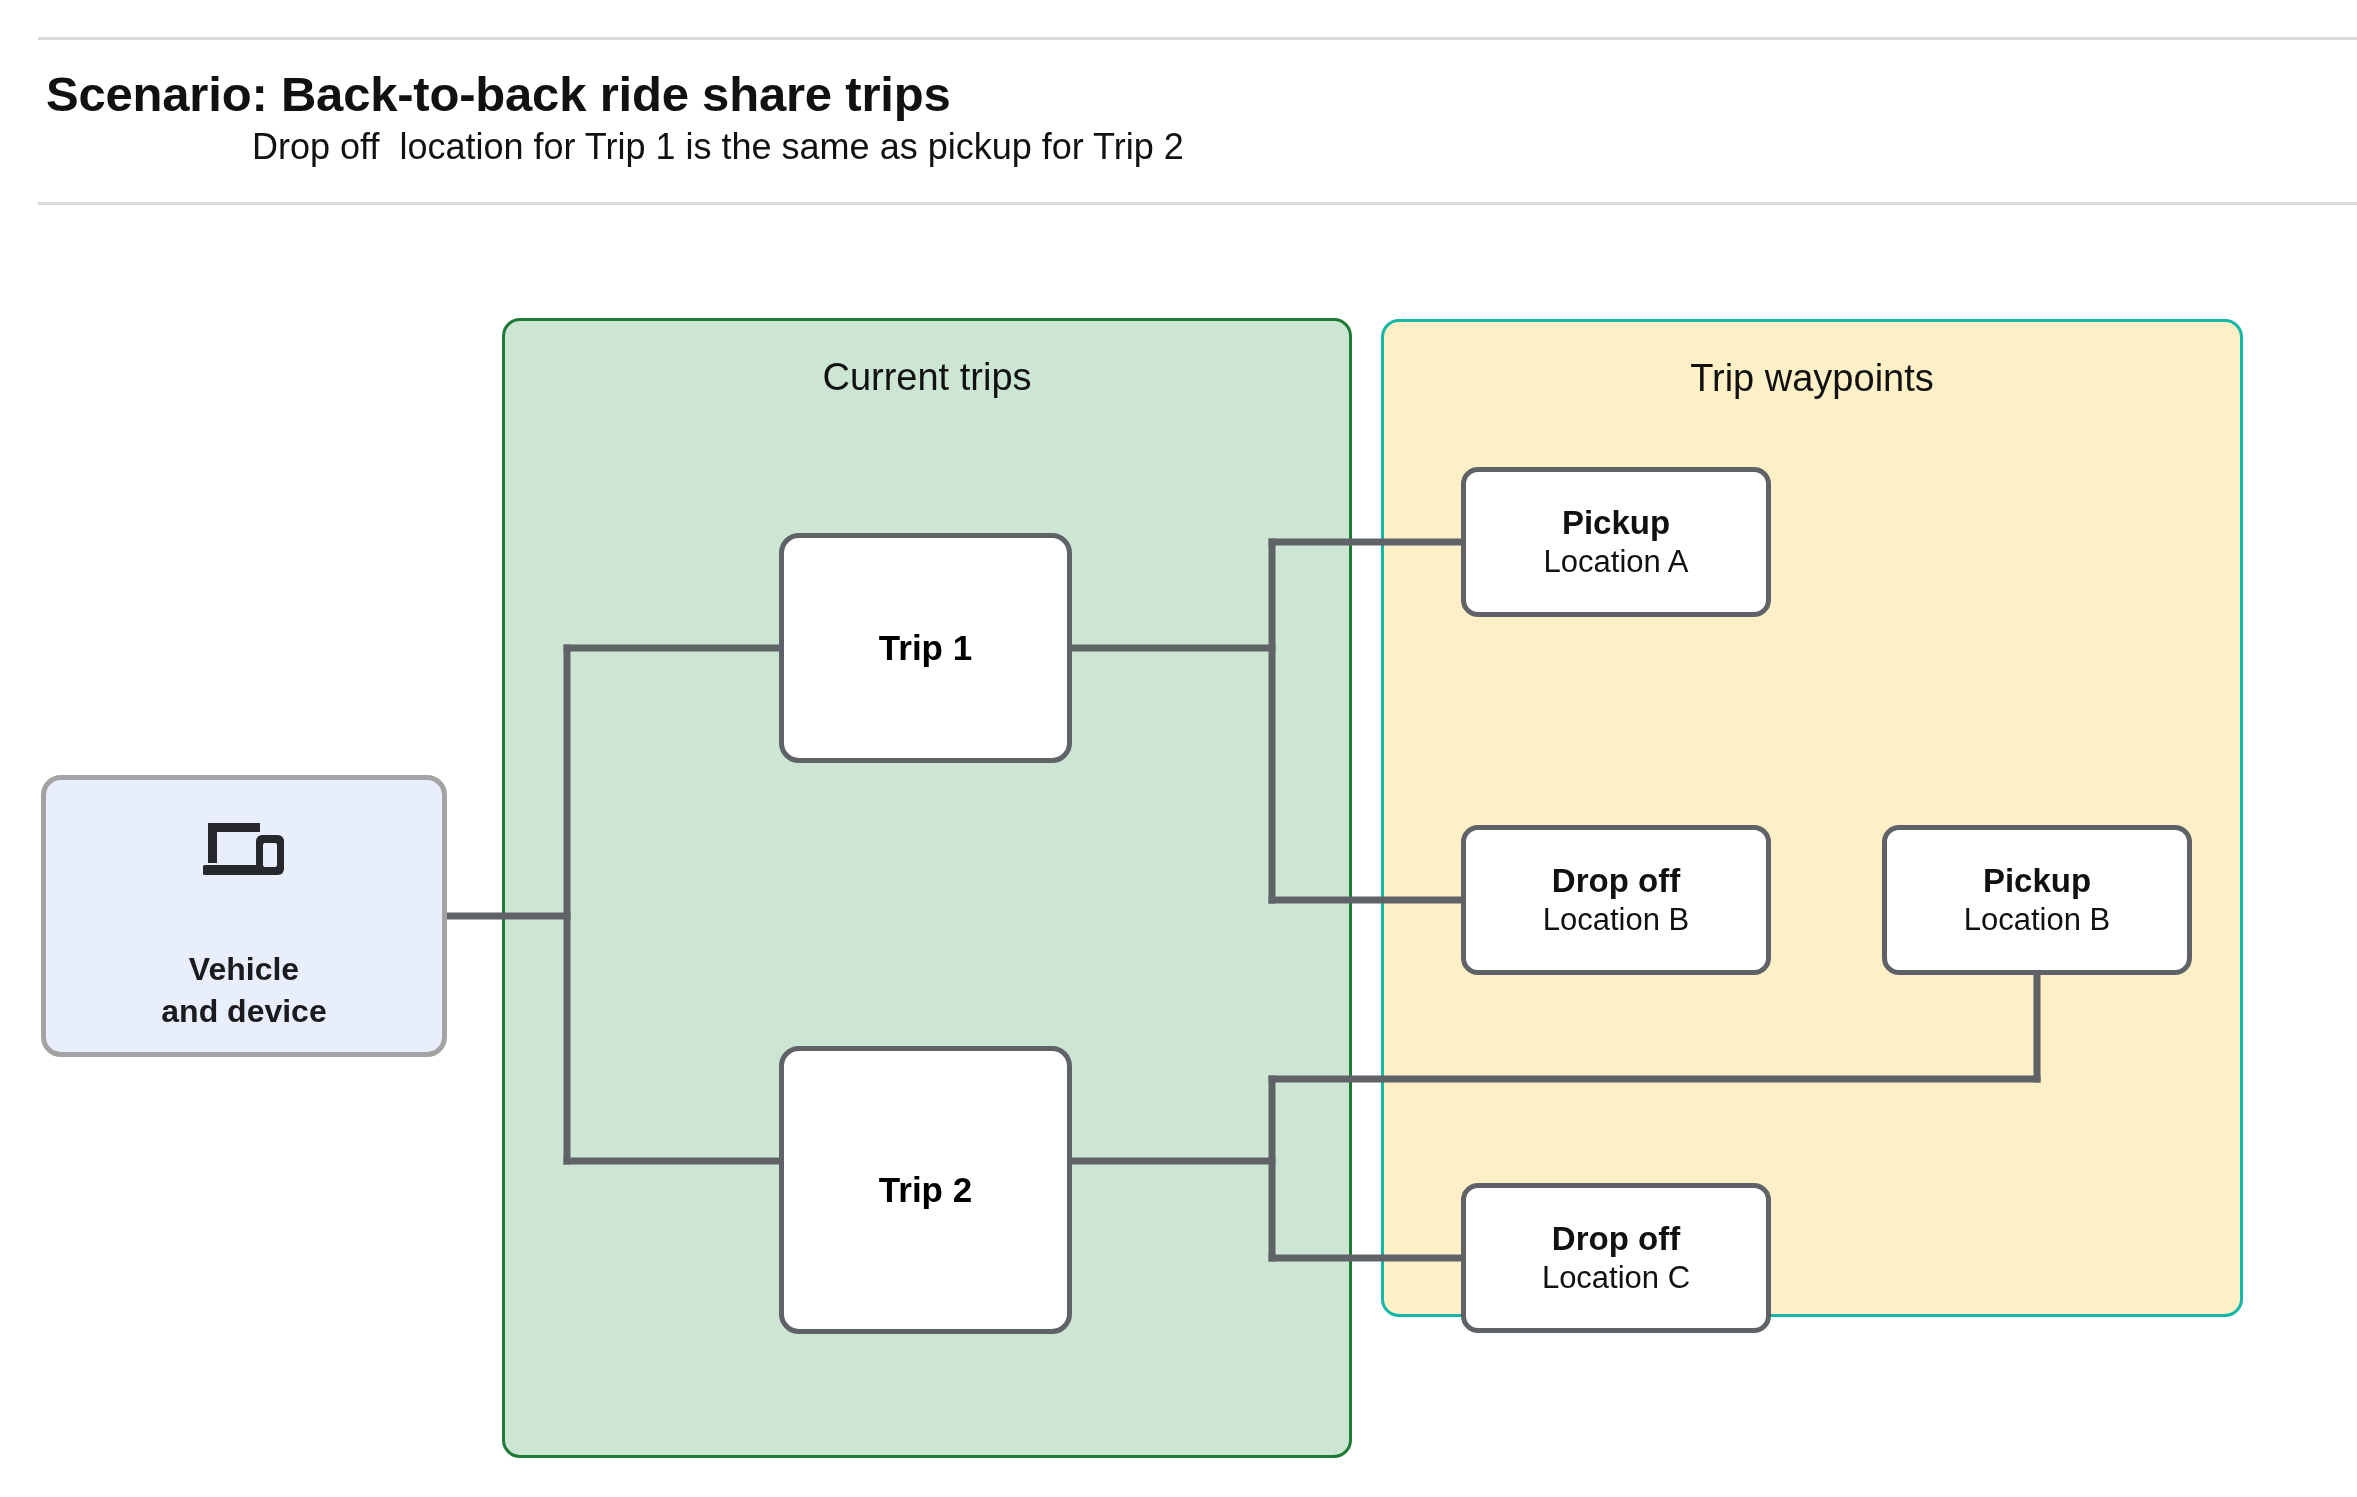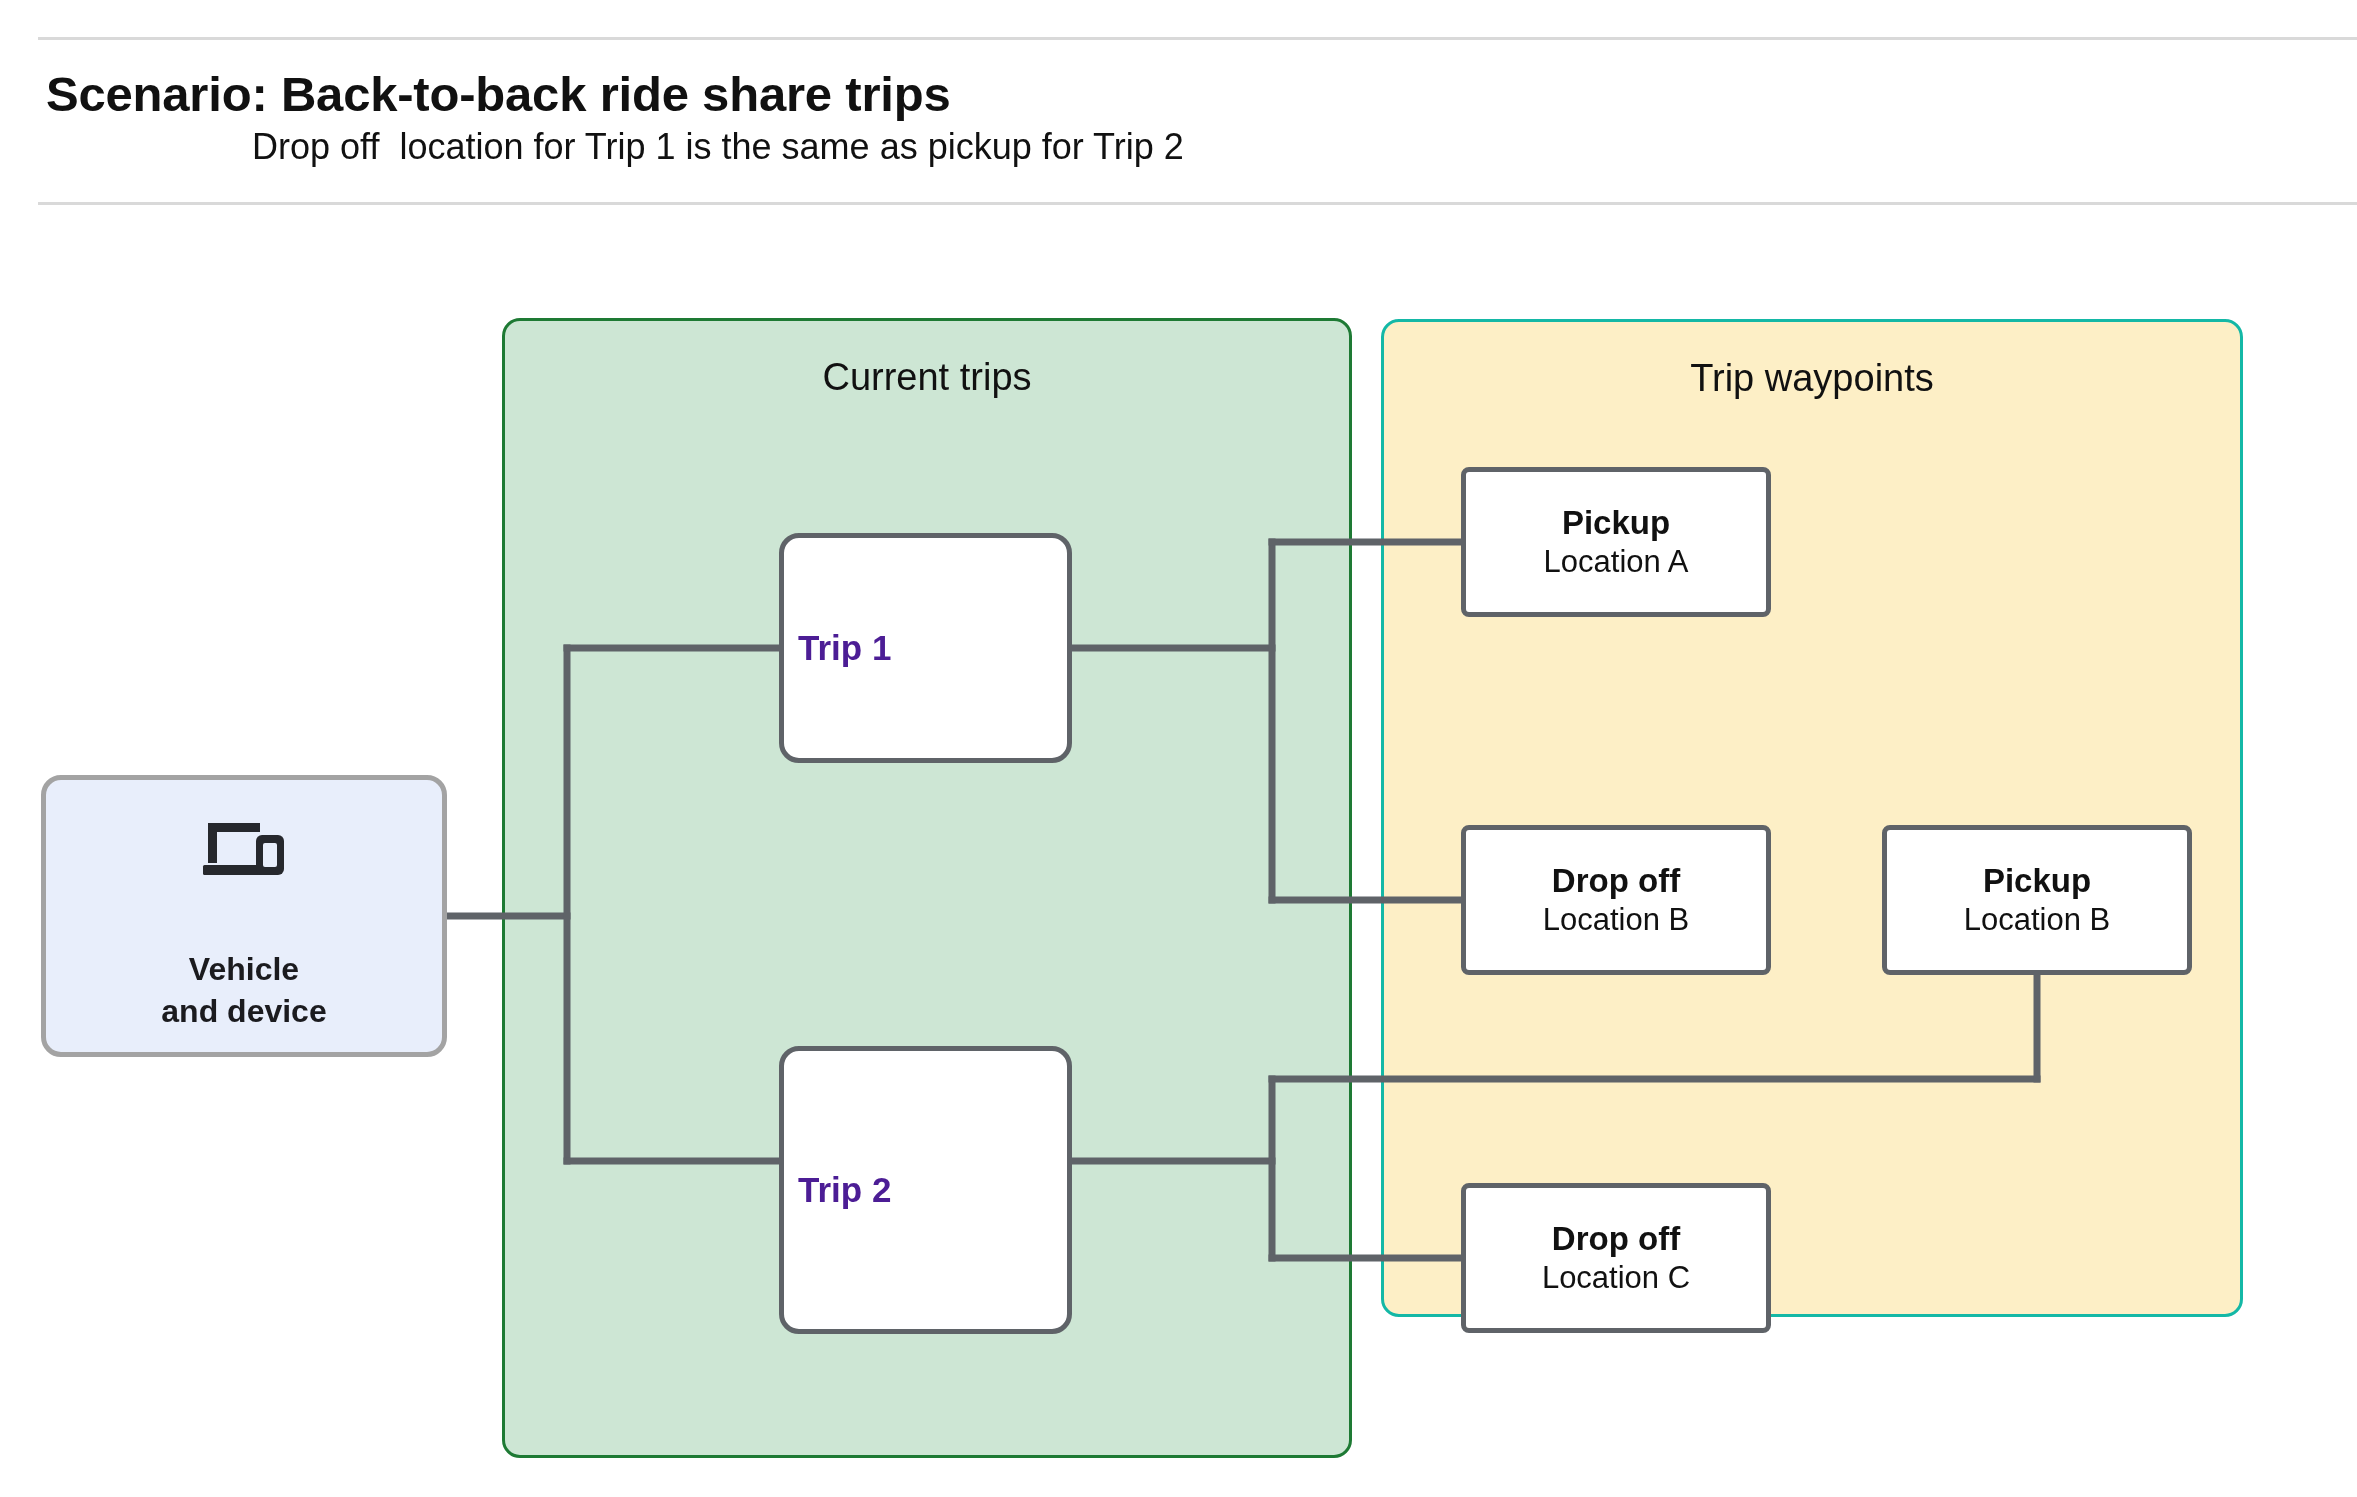--- a/index.html
+++ b/index.html
@@ -116,36 +116,37 @@
   
   .trip-node {
     position: absolute;
     background: #ffffff;
     border: 5px solid #5f6368;
     border-radius: 20px;
     box-sizing: border-box;
   }
   .trip-node .trip-label {
     position: absolute;
-    left: 14px; top: 50%;
+    left: 0; top: 50%;
     transform: translateY(-50%);
     width: 100%;
+    text-align: center;
     font-size: 35px;
     font-weight: bold;
-    color: #4c1d95;
+    color: #000000;
   }
   #node-trip-1 { left: 779px; top: 533px; width: 293px; height: 230px; }
   #node-trip-2 { left: 779px; top: 1046px; width: 293px; height: 288px; }
 
   
   .waypoint-node {
     position: absolute;
     background: #ffffff;
     border: 5px solid #5f6368;
-    border-radius: 8px;
+    border-radius: 17px;
     box-sizing: border-box;
     display: flex;
     flex-direction: column;
     align-items: center;
     justify-content: center;
   }
   .waypoint-node .wp-kind {
     font-size: 33px;
     font-weight: bold;
     color: #111111;

